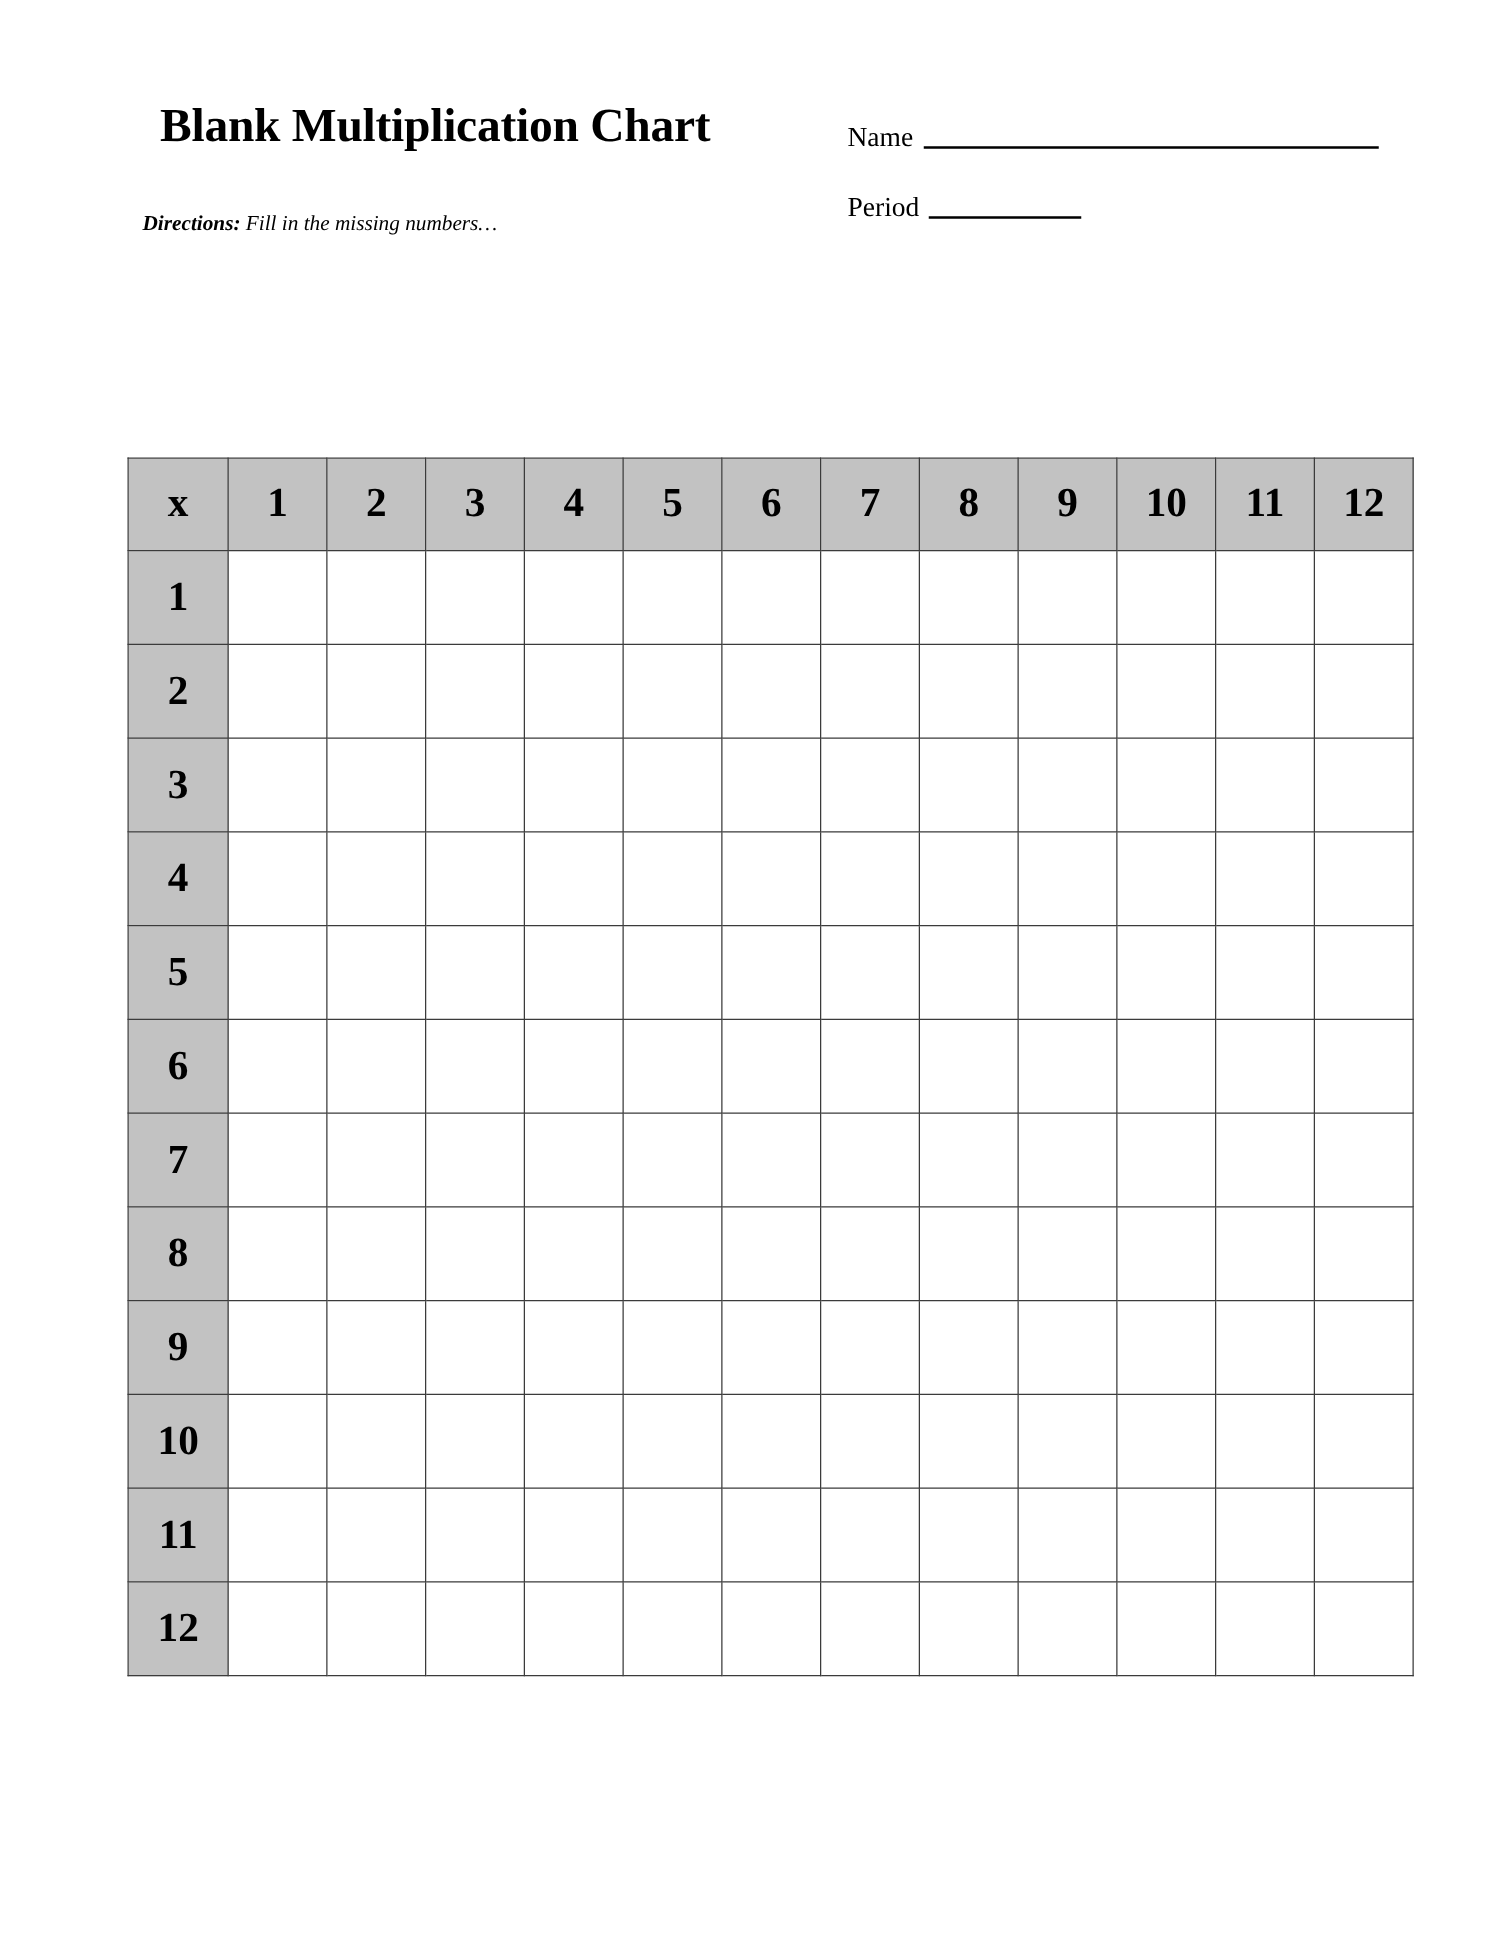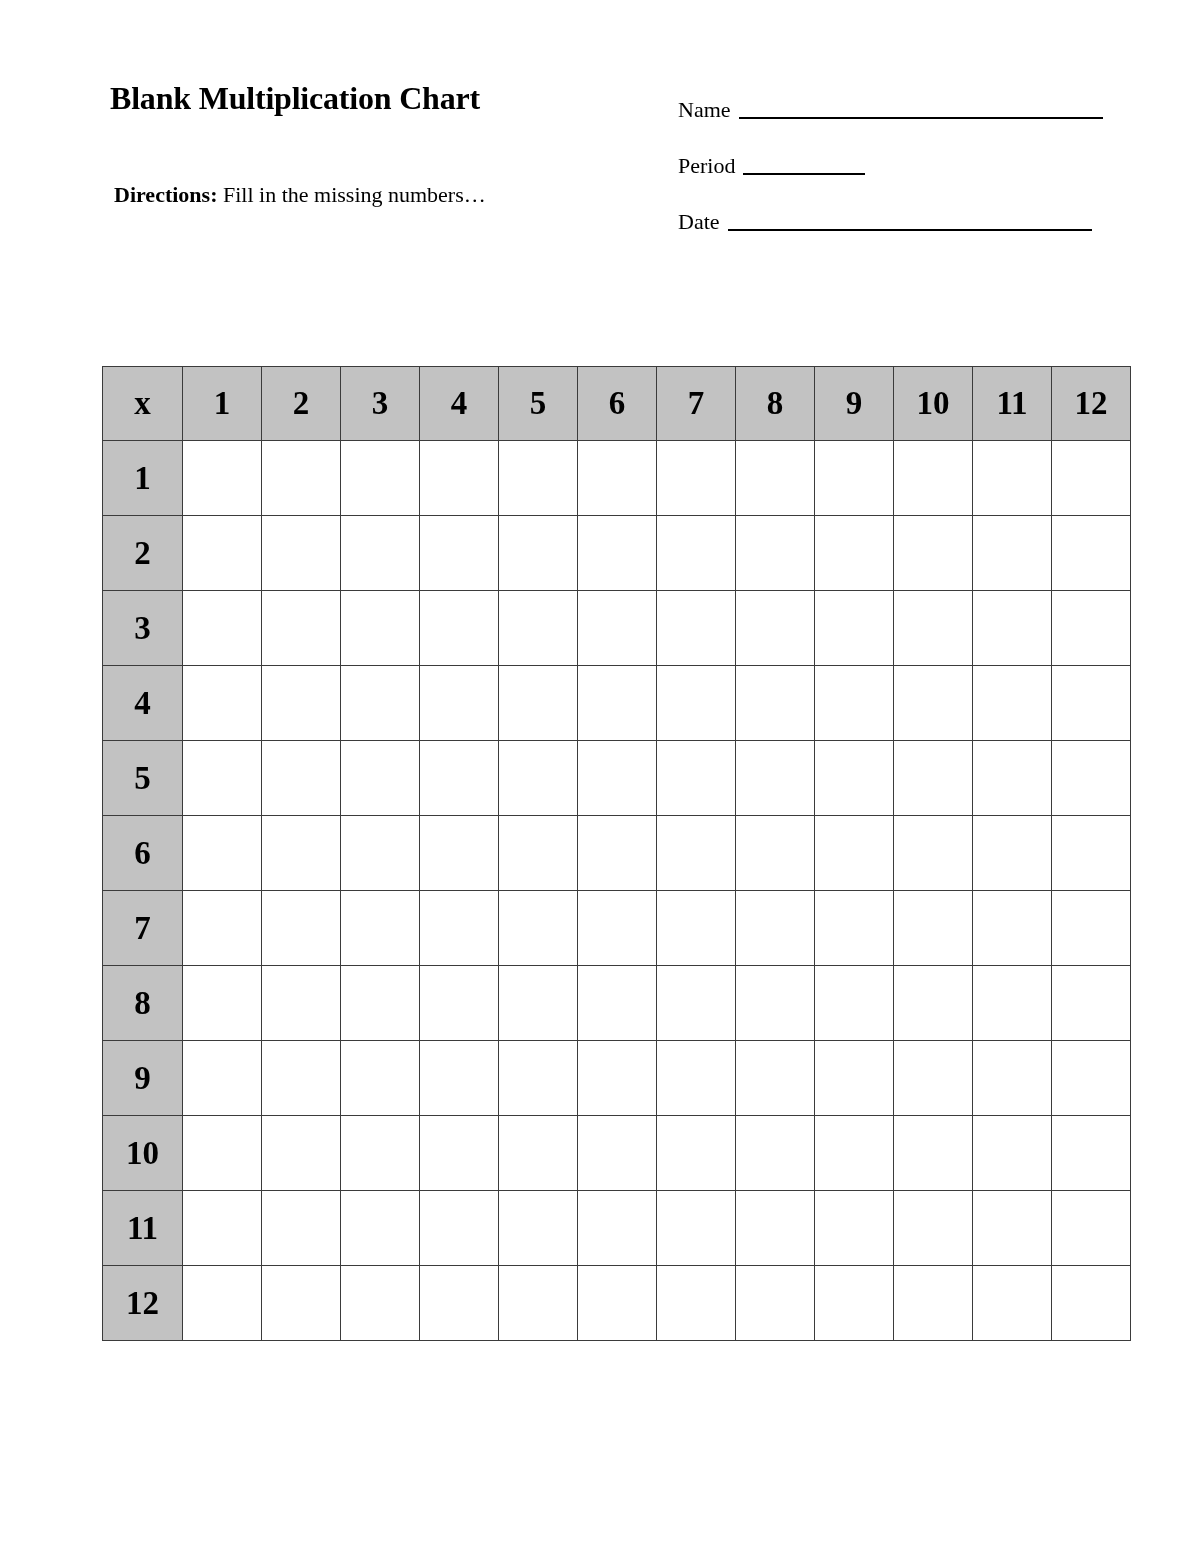--- a/index.html
+++ b/index.html
@@ -12,36 +12,37 @@
     height: 1552px;
     position: relative;
     font-family: "Liberation Serif", "DejaVu Serif", serif;
     color: #000000;
     overflow: hidden;
   }
 
   
   #worksheet-title {
     position: absolute;
-    left: 110px;
+    left: 128px;
     top: 82px;
-    font-size: 32px;
+    font-size: 38px;
     font-weight: bold;
     letter-spacing: -0.2px;
     white-space: nowrap;
     line-height: 1.0;
   }
 
   #directions-line {
     position: absolute;
     left: 114px;
-    top: 184px;
-    font-size: 22px;
+    top: 170px;
+    font-size: 17px;
     line-height: 1.0;
     white-space: nowrap;
+    font-style: italic;
   }
   #directions-line .dir-label {
     font-weight: bold;
   }
   #directions-line .dir-text {
     font-weight: normal;
   }
 
   
   #form-fields {
@@ -127,24 +128,20 @@
 </div>
 
 <div id="form-fields">
     <div class="form-field">
       <span class="form-field-label">Name</span>
       <span class="form-field-rule rule-long"></span>
     </div>
     <div class="form-field">
       <span class="form-field-label">Period</span>
       <span class="form-field-rule rule-short"></span>
-    </div>
-    <div class="form-field">
-      <span class="form-field-label">Date</span>
-      <span class="form-field-rule rule-long"></span>
     </div>
   </div>
 
 <div id="multiplication-table-wrap">
   <table id="multiplication-table">
     <thead>
       <tr id="header-row">
         <th class="corner-head">x</th>
       <th class="col-head">1</th>
           <th class="col-head">2</th>

